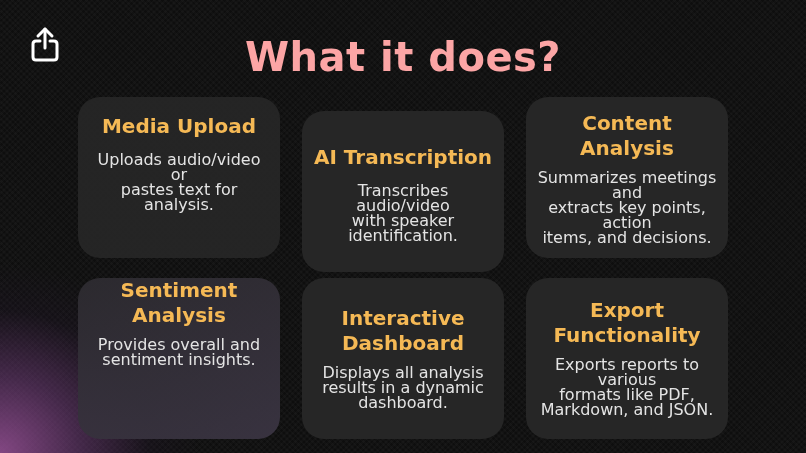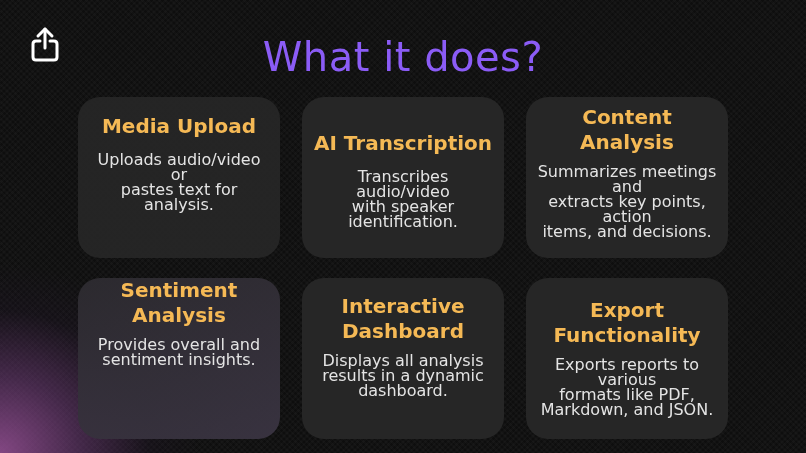--- a/index.html
+++ b/index.html
@@ -14,22 +14,22 @@
       radial-gradient(ellipse 200px 190px at 0px 453px, rgba(150,80,150,0.85) 0%, rgba(110,60,120,0.55) 40%, rgba(40,25,50,0.25) 75%, rgba(0,0,0,0) 100%),
       repeating-linear-gradient(45deg, rgba(255,255,255,0.018) 0 2px, rgba(0,0,0,0) 2px 4px),
       repeating-linear-gradient(-45deg, rgba(255,255,255,0.018) 0 2px, rgba(0,0,0,0) 2px 4px),
       #0e0e0e;
   }
   .share {
     position: absolute; left: 30px; top: 26px; width: 30px; height: 38px;
   }
   .title {
     position: absolute; left: 0; right: 0; top: 34px;
-    text-align: center; color: #8b5cf6;
-    font-weight: normal; font-size: 40px; letter-spacing: 0.5px;
+    text-align: center; color: #fca5a5;
+    font-weight: bold; font-size: 40px; letter-spacing: 0.5px;
     font-family: "DejaVu Sans", sans-serif;
   }
   .card {
     position: absolute; width: 202px; height: 161px;
     border-radius: 22px;
     background: rgba(40,40,40,0.92);
     display: flex; flex-direction: column; align-items: center;
     box-sizing: border-box; padding: 0 10px;
   }
   .card.c1 { background: rgba(38,38,38,0.95); }
@@ -61,32 +61,32 @@
 <div class="card c1" style="left:78px; top:97px; padding-top:17px;">
   <div class="card-title">
       <div>Media Upload</div>
     </div>
   <div class="card-desc" style="margin-top:13px;">
     <div>Uploads audio/video or</div>
     <div>pastes text for analysis.</div>
   </div>
 </div>
 
-<div class="card" style="left:302px; top:97px; padding-top:34px;">
+<div class="card" style="left:302px; top:111px; padding-top:34px;">
   <div class="card-title">
       <div>AI Transcription</div>
     </div>
   <div class="card-desc" style="margin-top:13px;">
     <div>Transcribes audio/video</div>
     <div>with speaker</div>
     <div>identification.</div>
   </div>
 </div>
 
-<div class="card" style="left:526px; top:97px; padding-top:8px;">
+<div class="card" style="left:526px; top:97px; padding-top:14px;">
   <div class="card-title">
     <div>Content</div>
     <div>Analysis</div>
   </div>
   <div class="card-desc">
     <div>Summarizes meetings and</div>
     <div>extracts key points, action</div>
     <div>items, and decisions.</div>
   </div>
 </div>
@@ -95,21 +95,21 @@
   <div class="card-title">
     <div>Sentiment</div>
     <div>Analysis</div>
   </div>
   <div class="card-desc">
     <div>Provides overall and</div>
     <div>sentiment insights.</div>
   </div>
 </div>
 
-<div class="card" style="left:302px; top:278px; padding-top:16px;">
+<div class="card" style="left:302px; top:278px; padding-top:28px;">
   <div class="card-title">
     <div>Interactive</div>
     <div>Dashboard</div>
   </div>
   <div class="card-desc">
     <div>Displays all analysis</div>
     <div>results in a dynamic</div>
     <div>dashboard.</div>
   </div>
 </div>

